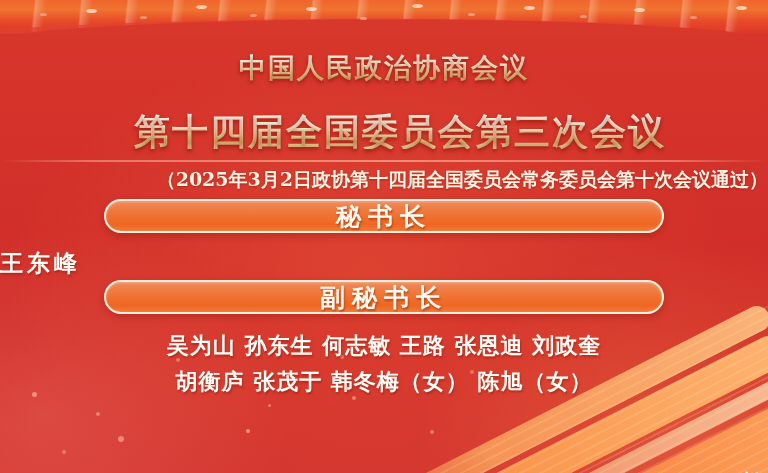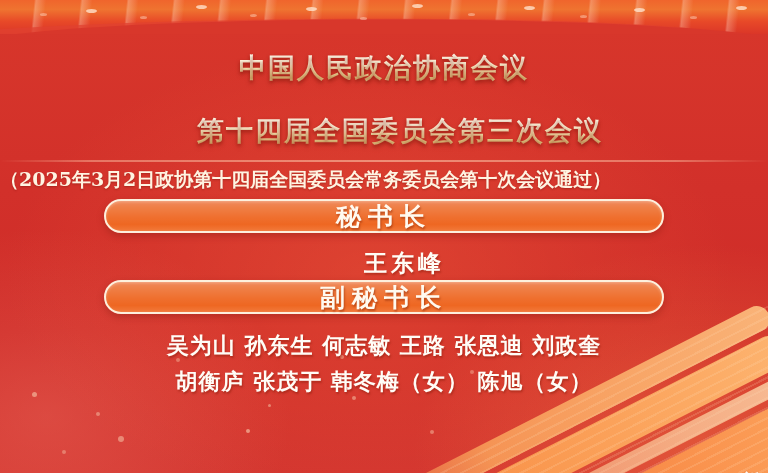--- a/index.html
+++ b/index.html
@@ -87,33 +87,33 @@
     background:linear-gradient(180deg,#fffdf3 0%,#fdf3d6 38%,#f3dfa8 58%,#d9b874 82%,#f2e0ad 100%);
     -webkit-background-clip:text;
     background-clip:text;
     color:transparent;
     -webkit-text-fill-color:transparent;
     text-shadow:0 2px 3px rgba(120,20,10,0.30);
     filter:drop-shadow(0 2px 2px rgba(130,25,12,0.45));
     margin-top:29px;
   }
   .title-l1 { font-size:27px; line-height:33px; }
-  .title-l2 { font-size:27px; line-height:36px;padding-left:32px; }
+  .title-l2 { font-size:36px; line-height:36px;padding-left:32px; }
   .title-big {
     font-size:42px; line-height:58px; letter-spacing:6px; margin-top:2px;
   }
 
   .divider {
     position:absolute; left:0; top:160px; width:100%; height:2px;
     background:linear-gradient(90deg,rgba(255,190,160,0) 0%, rgba(255,200,170,0.45) 12%, rgba(255,210,180,0.55) 50%, rgba(255,200,170,0.45) 88%, rgba(255,190,160,0) 100%);
   }
 
   .subtitle {
     position:absolute; left:0; top:166px; width:100%;
-    text-align:left;
+    text-align:right;
     font-family:"DejaVu Serif","Liberation Serif",serif;
     font-weight:bold;
     font-size:19px; line-height:26px;
     color:#fff4e2;
     letter-spacing:0px;
     text-shadow:0 1px 2px rgba(120,20,10,0.45);
   }
 
   
   .pill {
@@ -129,27 +129,26 @@
   .pill-label {
     font-family:"DejaVu Serif","Liberation Serif",serif;
     font-weight:bold;
     font-size:25px; letter-spacing:7px;
     color:#fffaf0;
     text-shadow:1px 2px 2px rgba(150,45,10,0.55);
   }
 
   .sg-name {
     position:absolute; left:0; top:248px; width:100%;
-    text-align:center;
+    text-align:left;
     font-family:"DejaVu Serif","Liberation Serif",serif;
     font-weight:bold;
     font-size:23px; letter-spacing:4px;
     color:#fffdf6;
     text-shadow:1px 2px 2px rgba(140,30,12,0.5);
-    padding-left:41px;
   }
 
   
   .deputies {
     position:absolute; left:0; top:328px; width:100%;
     display:flex; flex-direction:column; align-items:center;
   }
   .dep-row {
     font-family:"DejaVu Sans","Liberation Sans",sans-serif;
     font-weight:bold;

